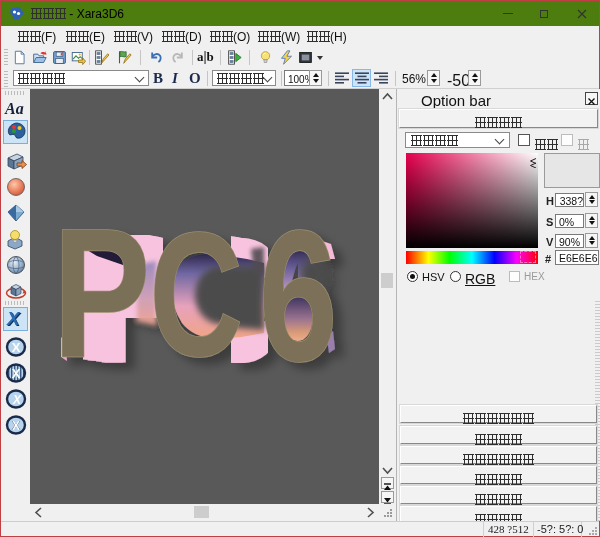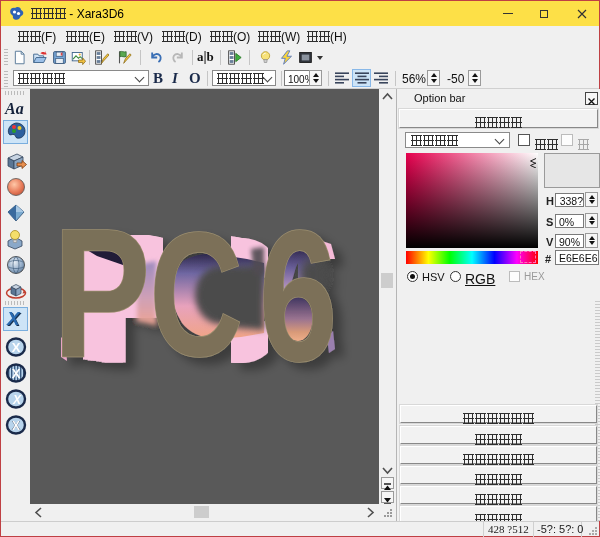--- a/index.html
+++ b/index.html
@@ -34,21 +34,21 @@
 .spin:before{content:"";position:absolute;left:2.5px;top:2px;border:3.5px solid transparent;border-bottom:4.5px solid #111;border-top:none;}
 .spin:after{content:"";position:absolute;left:2.5px;bottom:2px;border:3.5px solid transparent;border-top:4.5px solid #111;border-bottom:none;}
 .btn3d{position:absolute;background:#f2f2f2;border:1px solid;border-color:#ffffff #888888 #888888 #ffffff;box-shadow:0 0 0 1px #d8d8d8;text-align:center;}
 .fld{position:absolute;background:#fff;border:1px solid #7a7a7a;font-size:10.5px;color:#111;padding:1px 0 0 3px;}
 .lic{position:absolute;left:4px;width:22px;height:22px;}
 </style>
 </head>
 <body>
 <div class="win">
 
-<div class="abs" style="left:0;top:0;width:598px;height:25px;background:#fde047;">
+<div class="abs" style="left:0;top:0;width:598px;height:25px;background:#4d7c0f;">
   <svg class="abs" style="left:7px;top:4px" width="17" height="17" viewBox="0 0 17 17">
     <path d="M3 9 C1 6,3 2,7 3 C9 1,13 2,13 5 C16 6,16 10,13 11 L11 14 C8 16,4 14,5 11 Z" fill="#2f62b5"></path>
     <circle cx="6.5" cy="7" r="1.6" fill="#fff"></circle>
         <circle cx="10.5" cy="8.5" r="1.6" fill="#fff"></circle>
   </svg>
   <span class="abs" style="left:29px;top:6px;font-size:12px;color:#000;"><span class="cj"></span><span class="cj"></span><span class="cj"></span>&nbsp;- Xara3D6</span>
   <div class="abs" style="left:502px;top:12px;width:10px;height:1.4px;background:#333;"></div>
   <div class="abs" style="left:539px;top:9px;width:8px;height:8px;border:1.2px solid #333;"></div>
   <svg class="abs" style="left:576px;top:8px" width="10" height="10" viewBox="0 0 10 10">
     <path d="M1 1 L9 9 M9 1 L1 9" stroke="#333" stroke-width="1.2"></path>
@@ -194,21 +194,21 @@
           <path d="M1 2.2 H15"></path>
           <path d="M6 5.4 H15"></path>
           <path d="M1 8.6 H15"></path>
           <path d="M6 11.8 H15"></path>
         </g>
       </svg>
   <div class="sep2" style="left:394px"></div>
 
   <span class="abs" style="left:401px;top:4px;font-size:12px;color:#111;">56%</span>
   <div class="spin" style="left:426px;top:2px;"></div>
-  <span class="abs" style="left:446px;top:4px;font-size:12px;color:#111;">-50</span>
+  <span class="abs" style="left:446px;top:4px;font-size:16px;color:#111;">-50</span>
   <div class="spin" style="left:467px;top:2px;"></div>
 </div>
 
 <div class="abs" id="lbar" style="left:0;top:88px;width:29px;height:432px;background:#f0f0f0;">
   <div class="abs" style="left:4px;top:2px;width:21px;height:4px;background:repeating-linear-gradient(90deg,#bbb 0 1px,#f0f0f0 1px 3px);"></div>
 
   <div class="abs" style="left:4px;top:11px;font-family:'Liberation Serif',serif;font-style:italic;font-size:16px;font-weight:bold;color:#16233c;">Aa</div>
 
   <div class="abs" style="left:2px;top:31px;width:25px;height:24px;background:#cde4f7;border:1px solid #7aaede;"></div>
   <svg class="lic" style="top:32px" viewBox="0 0 22 22">
@@ -458,21 +458,21 @@
           <rect x="7" y="4" width="2" height="2"></rect>
           <rect x="1" y="7" width="2" height="2"></rect>
           <rect x="4" y="7" width="2" height="2"></rect>
           <rect x="7" y="7" width="2" height="2"></rect>
         </g>
       </svg>
 </div>
 
 <div class="abs" id="panel" style="left:395px;top:88px;width:204px;height:432px;background:#f0f0f0;border-left:1px solid #b5b5b5;">
 
-  <span class="abs" style="left:17px;top:3px;font-size:11px;color:#111;">Option bar</span>
+  <span class="abs" style="left:24px;top:3px;font-size:15px;color:#111;">Option bar</span>
   <div class="abs" style="left:188px;top:3px;width:13px;height:13px;border:1px solid #444;background:#f6f6f6;">
     <svg width="11" height="11" viewBox="0 0 11 11">
           <path d="M2.5 2.5 L8.5 8.5 M8.5 2.5 L2.5 8.5" stroke="#111" stroke-width="1.3"></path>
         </svg>
   </div>
 
   <div class="btn3d" style="left:2px;top:20px;width:199px;height:19px;padding-top:3px;">
     <span class="cj"></span><span class="cj"></span><span class="cj"></span><span class="cj"></span>
   </div>
 

